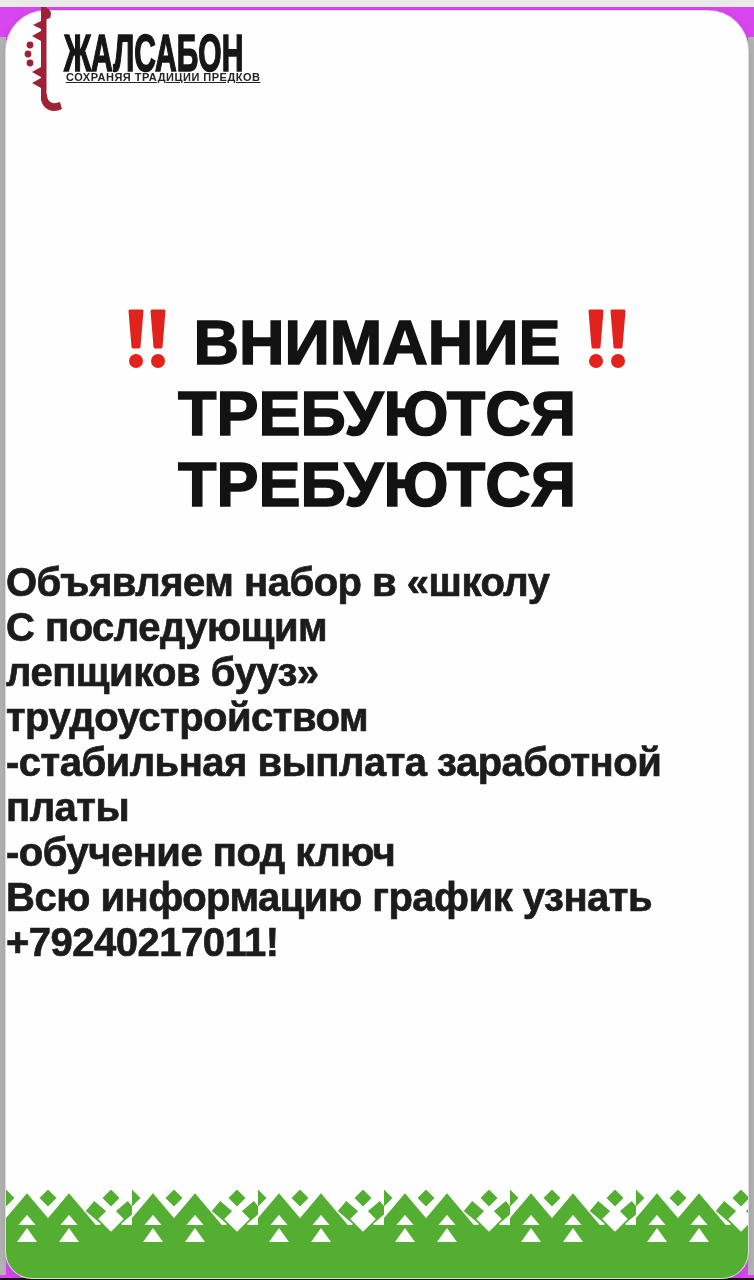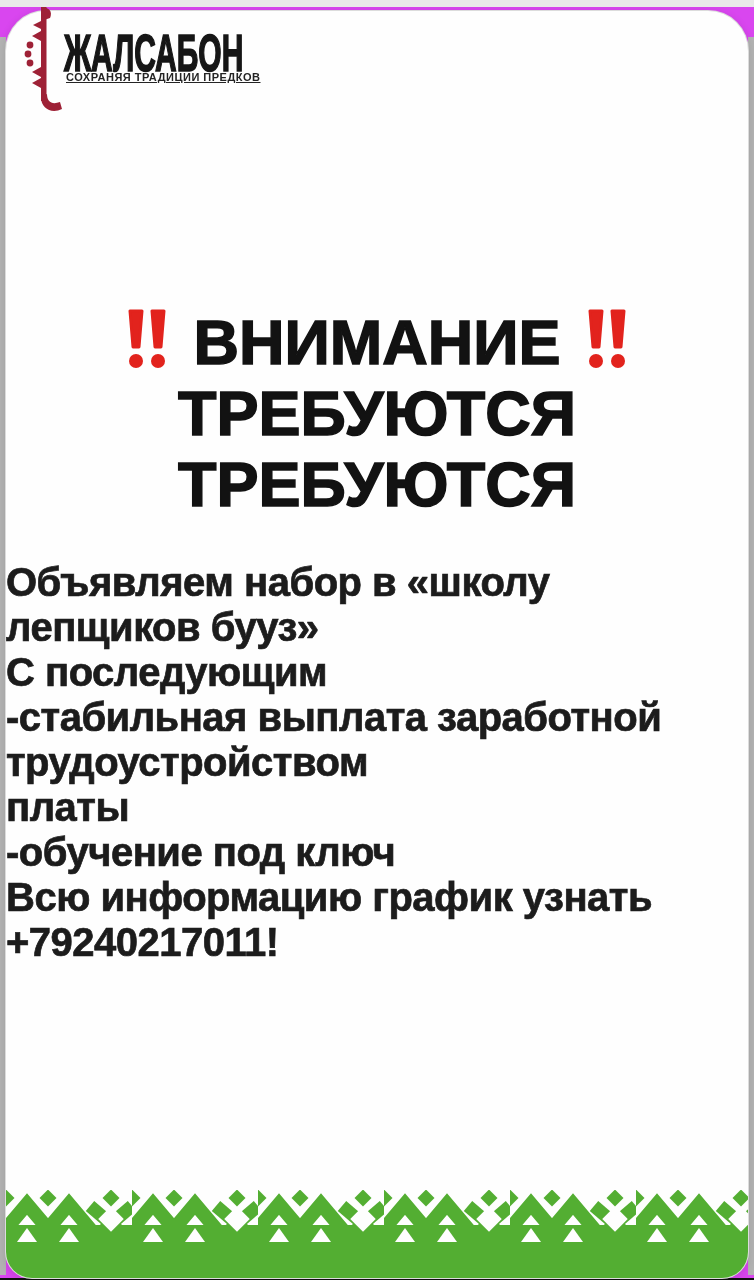--- a/index.html
+++ b/index.html
@@ -85,24 +85,24 @@
           <circle cx="15" cy="53" r="7" fill="#E2231D"></circle>
           <circle cx="37" cy="53" r="7" fill="#E2231D"></circle>
         </svg>
       </div>
       <div>ТРЕБУЮТСЯ</div>
       <div>ТРЕБУЮТСЯ</div>
     </div>
 
     <div class="body-text">
       <div class="body-line">Объявляем набор в «школу</div>
+      <div class="body-line">С последующим</div>
       <div class="body-line">лепщиков бууз»</div>
-      <div class="body-line">С последующим</div>
+      <div class="body-line">трудоустройством</div>
       <div class="body-line">-стабильная выплата заработной</div>
-      <div class="body-line">трудоустройством</div>
       <div class="body-line">платы</div>
       <div class="body-line">-обучение под ключ</div>
       <div class="body-line">Всю информацию график узнать</div>
       <div class="body-line">+79240217011!</div>
     </div>
 
     <div class="band-orn">
       <svg width="742" height="52" viewBox="0 0 742 52">
         <defs>
           <pattern id="orn" x="0" y="0" width="126" height="52" patternUnits="userSpaceOnUse">

